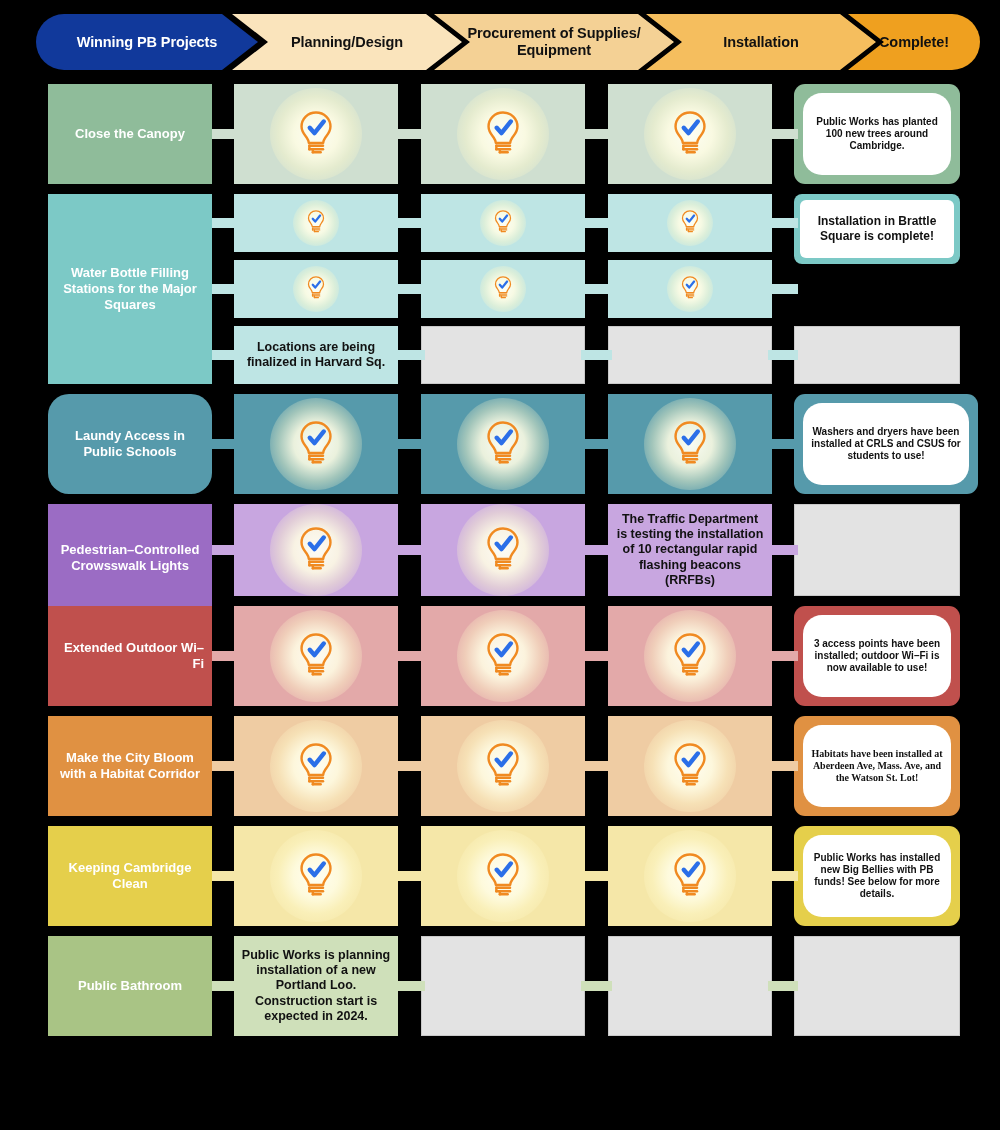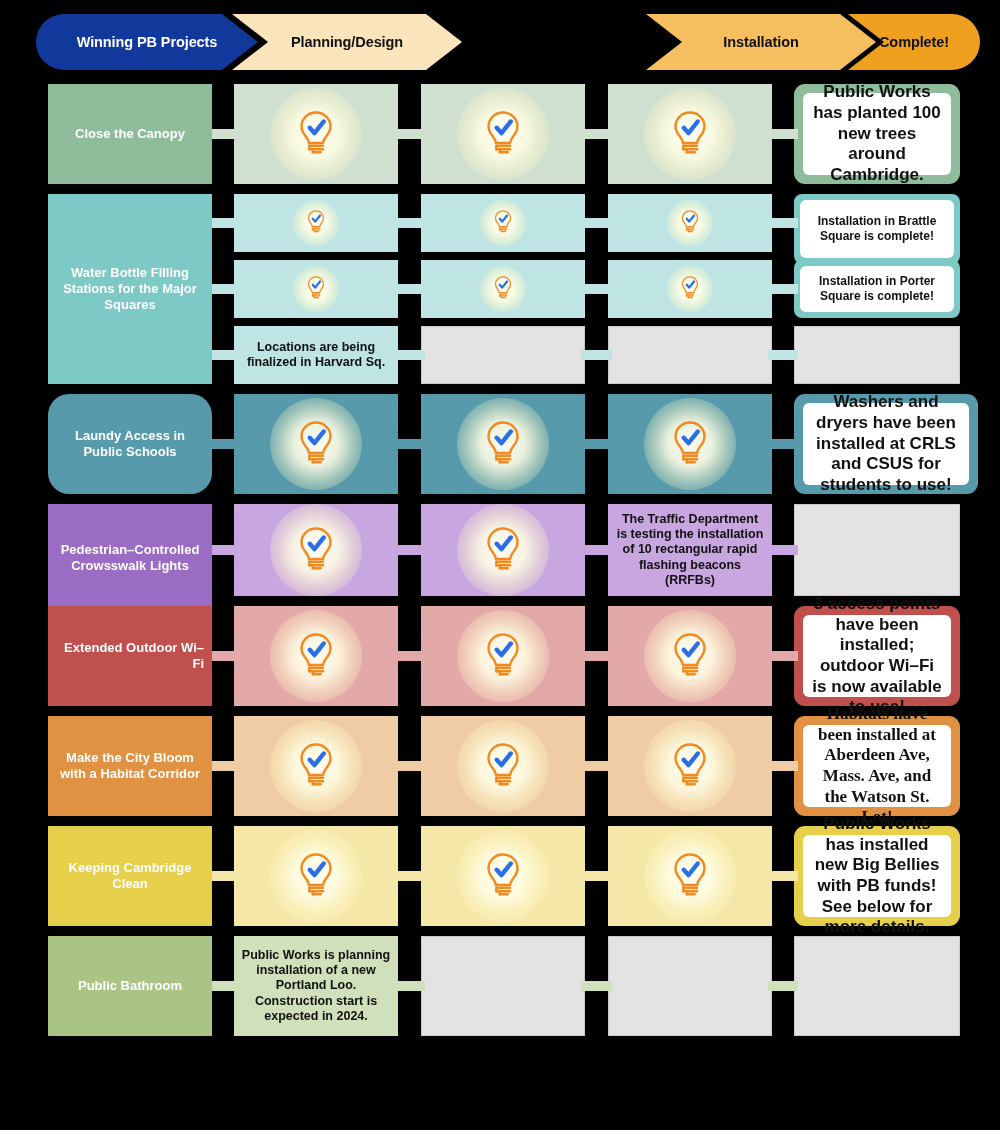--- a/index.html
+++ b/index.html
@@ -105,28 +105,28 @@
   .frame {
     width: 100%;
     border-radius: 11px;
     display: flex;
     align-items: center;
     justify-content: center;
     padding: 9px;
   }
   .frame .inner {
     background: #ffffff;
-    border-radius: 6px;
+    border-radius: 19px;
     width: 100%;
     height: 100%;
     display: flex;
     align-items: center;
     justify-content: center;
     text-align: center;
-    font-size: 17px;
+    font-size: 10px;
     font-weight: bold;
     line-height: 1.22;
     color: #111111;
     padding: 6px 8px;
   }
   .frame.thin { padding: 6px; border-radius: 8px; }
   .frame.thin .inner { border-radius: 6px; font-size: 12px; }
 
   
   .bulbwrap {
@@ -157,20 +157,23 @@
 
 <div id="root">
 
   <div class="header-bar">
       <div class="chev c0" style="background: rgb(17, 57, 155);">
         <span class="lbl">Winning PB Projects</span>
       </div>
       <div class="chev c1" style="background: rgb(250, 228, 188);">
         <span class="lbl">Planning/Design</span>
       </div>
+      <div class="chev c2" style="background: rgb(244, 209, 149);">
+        <span class="lbl">Procurement of Supplies/ Equipment</span>
+      </div>
       <div class="chev c3" style="background: rgb(245, 190, 94);">
         <span class="lbl">Installation</span>
       </div>
       <div class="chev c4" style="background: rgb(239, 160, 31);">
         <span class="lbl">Complete!</span>
       </div>
     </div>
 
   <div class="rows">
       <div class="row" style="height: 100px; margin-bottom: 10px;">
@@ -335,25 +338,20 @@
               <div class="bulb"><svg width="26" height="26" viewBox="0 0 64 64" fill="none">
                   <path d="M32 7 C21.5 7 13.5 15 13.5 25 C13.5 31.5 17 35 20 39 C22 41.8 22.6 44 22.8 46 L41.2 46 C41.4 44 42 41.8 44 39 C47 35 50.5 31.5 50.5 25 C50.5 15 42.5 7 32 7 Z" stroke="#F08A21" stroke-width="3.1" stroke-linejoin="round" fill="none"></path>
                   <path d="M23.5 49.5 L41 49.5" stroke="#F08A21" stroke-width="3.1" stroke-linecap="round"></path>
                   <path d="M23.5 54 L41 54" stroke="#F08A21" stroke-width="3.1" stroke-linecap="round"></path>
                   <path d="M28 58 L38 58" stroke="#F08A21" stroke-width="3.1" stroke-linecap="round"></path>
                   <path d="M23.5 49.5 L23.5 54" stroke="#F08A21" stroke-width="3.1" stroke-linecap="round"></path>
                   <path d="M28 54 L28 58" stroke="#F08A21" stroke-width="3.1" stroke-linecap="round"></path>
                   <path d="M24 26.5 L30 33.5 L42 18.5" stroke="#2B6FE8" stroke-width="5.6" stroke-linecap="round" stroke-linejoin="round" fill="none"></path>
                 </svg></div>
             </div>
-          </div>
-        </div>
-        <div class="stagecol s4" style="top: 66px; left: 794px; width: 166px;">
-          <div class="frame thin" style="height: 58px; background: rgb(124, 201, 198);">
-            <div class="inner">Installation in Porter Square is complete!</div>
           </div>
         </div>
         <div class="conn" style="left: 206px; width: 32px; top: 90px; background: rgb(190, 229, 228);"></div>
         <div class="conn" style="left: 394px; width: 31px; top: 90px; background: rgb(190, 229, 228);"></div>
         <div class="conn" style="left: 581px; width: 31px; top: 90px; background: rgb(190, 229, 228);"></div>
         <div class="conn" style="left: 768px; width: 30px; top: 90px; background: rgb(190, 229, 228);"></div>
         <div class="stagecol s1" style="top: 132px; left: 234px; width: 164px;">
           <div class="cell texty" style="height: 58px; background: rgb(190, 229, 228);">
             <span>Locations are being finalized in Harvard Sq.</span>
           </div>

